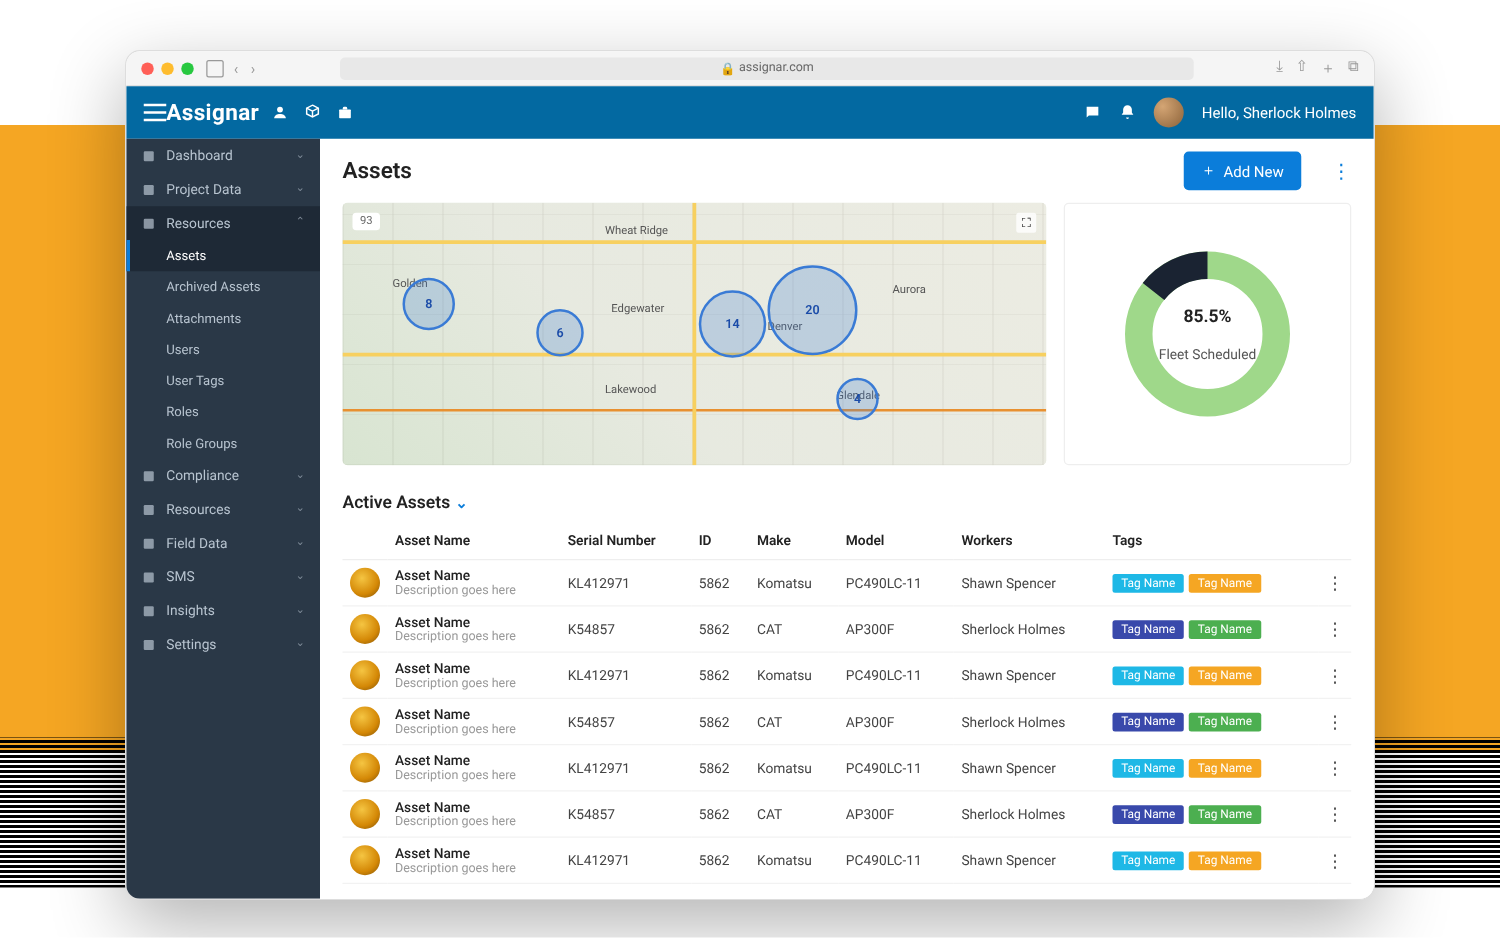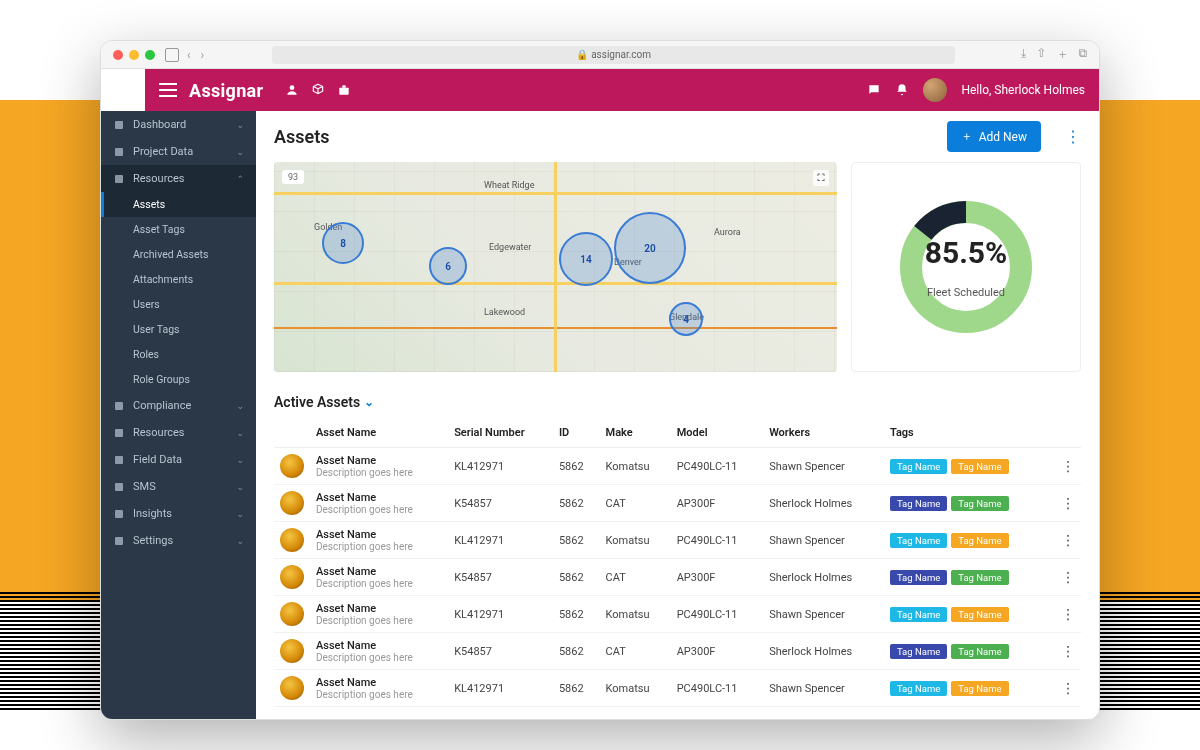--- a/index.html
+++ b/index.html
@@ -17,37 +17,37 @@
 .browser-chrome { height: 28px; background: #f5f5f5; display: flex; align-items: center; padding: 0 12px; gap: 6px; border-bottom: 1px solid #e0e0e0; }
 .traffic-light { width: 10px; height: 10px; border-radius: 50%; }
 .traffic-light.red { background: #ff5f57; }
 .traffic-light.yellow { background: #febc2e; }
 .traffic-light.green { background: #28c840; }
 .chrome-icon { width: 14px; height: 14px; border: 1px solid #999; border-radius: 2px; margin-left: 4px; }
 .chrome-arrow { color: #999; font-size: 12px; margin: 0 2px; }
 .url-bar { flex: 1; margin: 0 60px; height: 18px; background: #e8e8e8; border-radius: 4px; display: flex; align-items: center; justify-content: center; font-size: 10px; color: #666; }
 .chrome-right { display: flex; gap: 10px; color: #999; font-size: 12px; }
 
-.topbar { height: 42px; background: #be185d; display: flex; align-items: center; padding: 0 14px; gap: 12px; color: #fff; margin-left: 44px; }
+.topbar { height: 42px; background: #0369a1; display: flex; align-items: center; padding: 0 14px; color: #fff; }
 .hamburger { width: 18px; height: 14px; display: flex; flex-direction: column; justify-content: space-between; cursor: pointer; }
 .hamburger span { height: 2px; background: #fff; }
 .logo { font-size: 18px; font-weight: 700; letter-spacing: 0.3px; }
 .topbar-icons { display: flex; gap: 12px; margin-left: 10px; }
 .topbar-icons .ico { width: 14px; height: 14px; }
 .topbar-spacer { flex: 1; }
 .topbar-right { display: flex; align-items: center; gap: 14px; }
 .topbar-right .ico { width: 14px; height: 14px; }
 .avatar { width: 24px; height: 24px; border-radius: 50%; background: radial-gradient(circle at 30% 30%, #d4a574, #8b6239); }
 .greeting { font-size: 12px; }
 
 .app-body { display: flex; height: calc(100% - 70px); }
 
 .sidebar { width: 155px; background: #2a3847; color: #b8c4d0; font-size: 11px; overflow-y: auto; }
 .sidebar::-webkit-scrollbar { width: 0; }
-.nav-item { display: flex; align-items: center; padding: 7px 12px; gap: 8px; cursor: pointer; justify-content: space-between; }
+.nav-item { display: flex; padding: 7px 12px; gap: 8px; cursor: pointer; justify-content: space-between; }
 .nav-item.active { background: #1e2936; }
 .nav-item-left { display: flex; align-items: center; gap: 8px; }
 .nav-icon { width: 12px; height: 12px; opacity: 0.7; }
 .nav-chevron { font-size: 9px; opacity: 0.6; }
 .sub-item { padding: 6px 12px 6px 32px; cursor: pointer; font-size: 10.5px; }
 .sub-item.active { background: #1e2936; border-left: 3px solid #0b7dda; padding-left: 29px; color: #fff; }
 
 .main { flex: 1; background: #fff; overflow-y: auto; padding: 0; }
 .main::-webkit-scrollbar { width: 6px; }
 .main::-webkit-scrollbar-thumb { background: #ccc; }
@@ -74,21 +74,21 @@
 .map-road.v1 { left: 280px; top: 0; bottom: 0; width: 3px; height: auto; }
 .map-city { position: absolute; font-size: 9px; color: #555; }
 .map-badge { position: absolute; top: 8px; left: 8px; background: #fff; padding: 2px 6px; border-radius: 3px; font-size: 9px; color: #666; }
 .map-expand { position: absolute; top: 8px; right: 8px; width: 16px; height: 16px; background: rgba(255,255,255,0.8); border-radius: 2px; display: flex; align-items: center; justify-content: center; font-size: 10px; cursor: pointer; }
 .map-circle { position: absolute; border: 2px solid #3a7bd5; background: rgba(58,123,213,0.25); border-radius: 50%; display: flex; align-items: center; justify-content: center; font-size: 10px; font-weight: 600; color: #1a4ba8; }
 
 .kpi-card { width: 230px; height: 210px; background: #fff; border: 1px solid #eee; border-radius: 4px; display: flex; flex-direction: column; align-items: center; justify-content: center; }
 .donut { width: 140px; height: 140px; position: relative; }
 .donut svg { transform: rotate(-90deg); }
 .donut-center { position: absolute; inset: 0; display: flex; flex-direction: column; align-items: center; justify-content: center; }
-.donut-value { font-size: 30px; font-weight: 700; color: #222; }
+.donut-value { font-size: 14px; font-weight: 700; color: #222; }
 .donut-label { font-size: 11px; color: #555; margin-top: 16px; }
 
 .table-section { padding: 0 18px 18px; }
 .section-title { font-size: 14px; font-weight: 600; color: #222; padding: 8px 0; display: flex; align-items: center; gap: 4px; }
 .section-title .chv { color: #0b7dda; font-size: 12px; }
 .assets-table { width: 100%; border-collapse: collapse; font-size: 11px; }
 .assets-table th { text-align: left; padding: 8px 6px; font-weight: 600; color: #222; border-bottom: 1px solid #eee; }
 .assets-table td { padding: 6px 6px; border-bottom: 1px solid #f2f2f2; color: #444; vertical-align: middle; }
 .asset-cell { display: flex; align-items: center; gap: 8px; }
 .asset-thumb { width: 24px; height: 24px; border-radius: 50%; background: radial-gradient(circle at 40% 35%, #f5c542, #d48806 60%, #7a4e08); flex-shrink: 0; }
@@ -183,21 +183,20 @@
         <div class="nav-item active">
     <div class="nav-item-left">
       <svg class="nav-icon" viewBox="0 0 24 24" fill="#b8c4d0">
               <rect x="4" y="4" width="16" height="16" rx="2"></rect>
             </svg>
       <span>Resources</span>
     </div>
     <span class="nav-chevron">⌃</span>
   </div>
         <div class="sub-item active">Assets</div>
-        <div class="sub-item ">Asset Tags</div>
         <div class="sub-item ">Archived Assets</div>
         <div class="sub-item ">Attachments</div>
         <div class="sub-item ">Users</div>
         <div class="sub-item ">User Tags</div>
         <div class="sub-item ">Roles</div>
         <div class="sub-item ">Role Groups</div>
         <div class="nav-item ">
     <div class="nav-item-left">
       <svg class="nav-icon" viewBox="0 0 24 24" fill="#b8c4d0">
               <rect x="4" y="4" width="16" height="16" rx="2"></rect>

